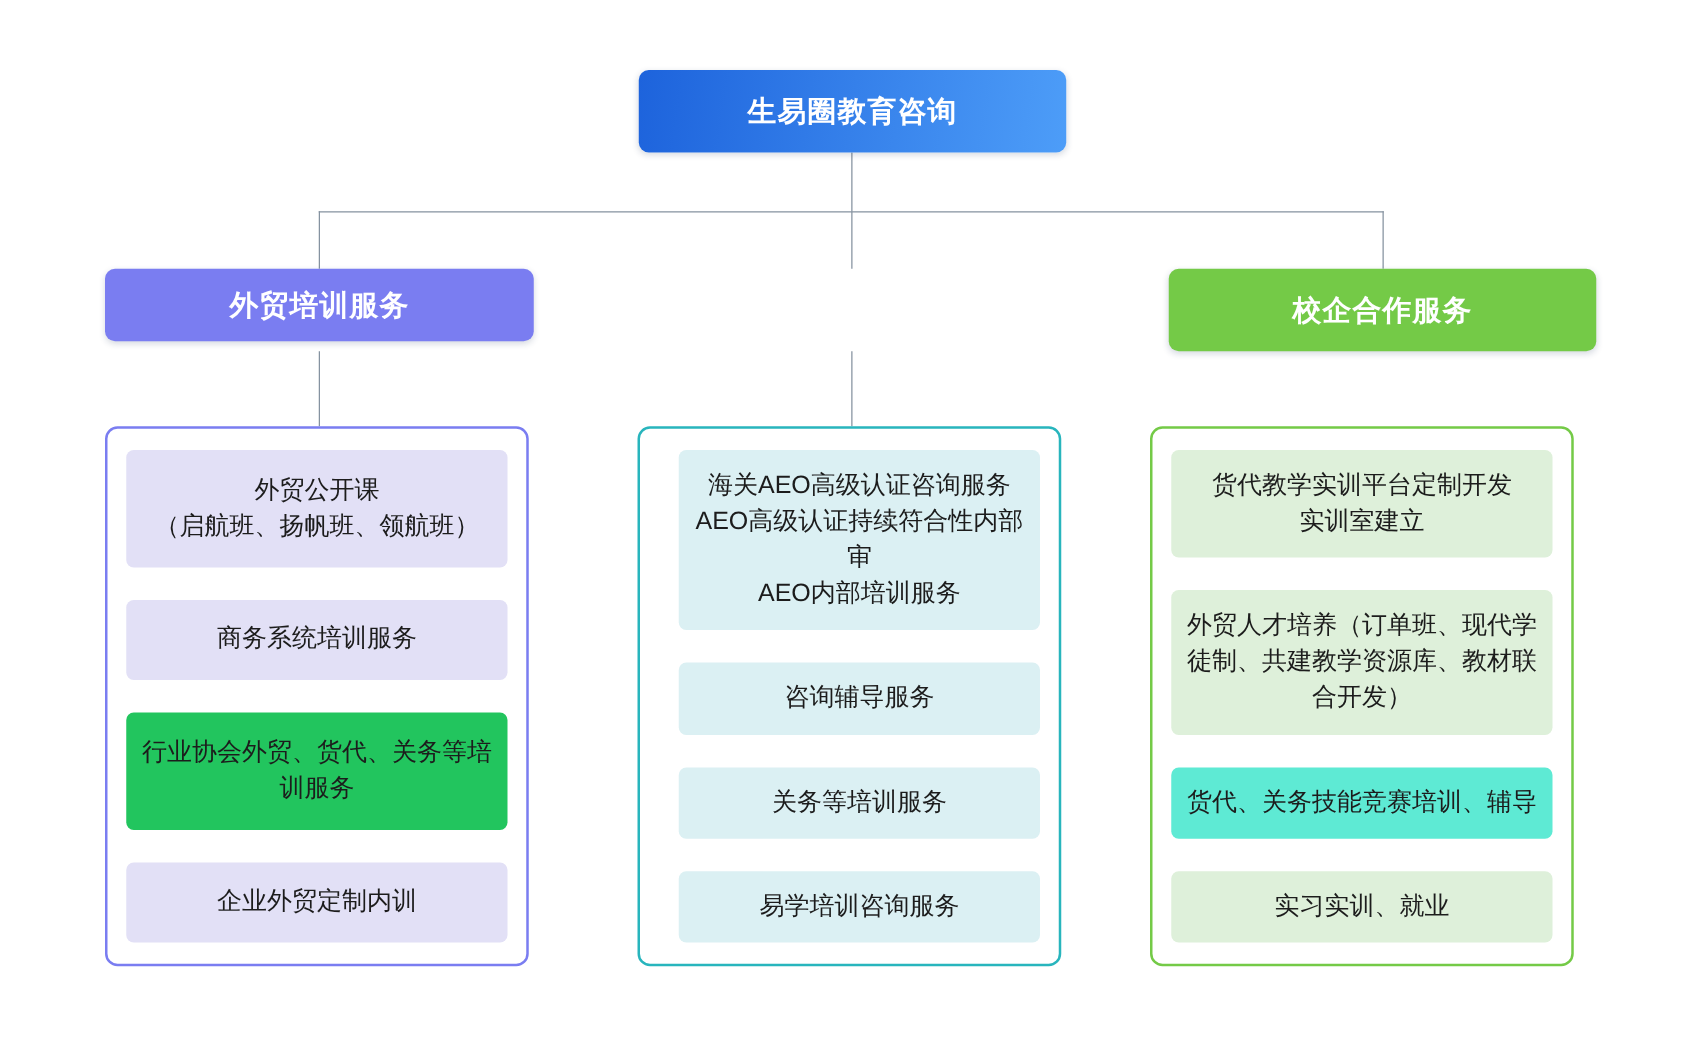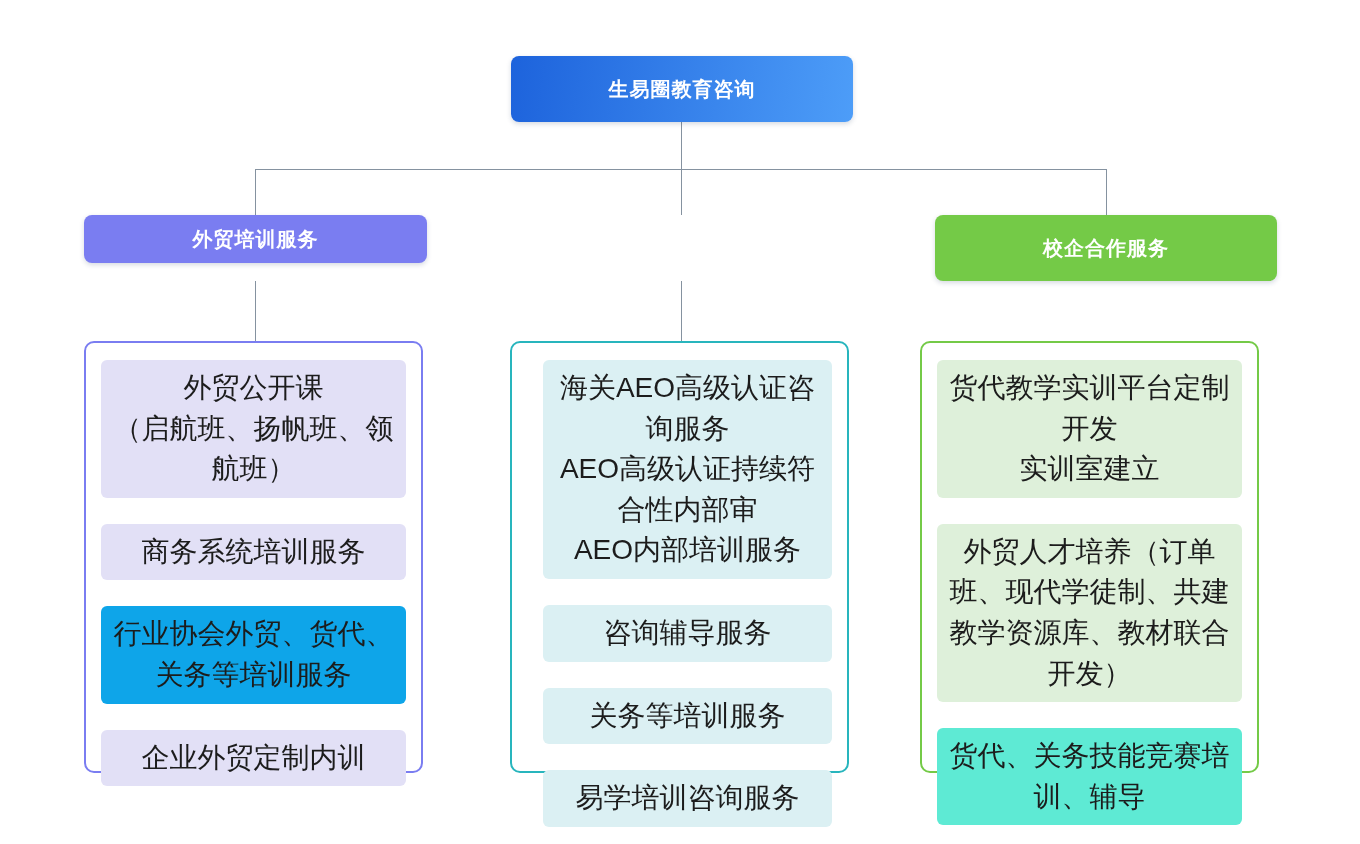--- a/index.html
+++ b/index.html
@@ -6,47 +6,47 @@
   .canvas{
     position:relative;
     width:1360px;height:844px;
     background:#ffffff;
     font-family:"Liberation Sans", sans-serif;
     overflow:hidden;
   }
   .node{
     position:absolute;
     display:flex;align-items:center;justify-content:center;
-    color:#ffffff;font-weight:bold;font-size:20px;
+    color:#ffffff;font-weight:bold;font-size:23px;
     border-radius:8px;
     letter-spacing:1px;
     box-shadow:0 2px 5px rgba(30,50,90,0.18);
   }
   .root-node{left:511px;top:56px;width:342px;height:66px;}
-  .hdr-left{left:84px;top:215px;width:343px;height:48px;}
+  .hdr-left{left:84px;top:215px;width:343px;height:58px;}
   .hdr-mid{left:510px;top:215px;width:342px;height:66px;}
   .hdr-right{left:935px;top:215px;width:342px;height:66px;text-align:right;}
   .connector{position:absolute;background:#8592a0;}
   .container{
     position:absolute;top:341px;height:432px;width:339px;
     background:#ffffff;border:2px solid;border-radius:10px;
     box-sizing:border-box;
     display:flex;flex-direction:column;
     padding:17px 15px;gap:26px;
   }
   .cont-left{left:84px;}
   .cont-mid{left:510px;}
   .cont-right{left:920px;}
   .item{
     flex:1 1 auto;
     display:flex;align-items:center;justify-content:center;
     text-align:center;
     border-radius:6px;
     padding:8px 12px;
-    font-size:28px;line-height:1.45;color:#1c1c1c;
+    font-size:20px;line-height:1.45;color:#1c1c1c;
     white-space:pre-line;
   }
 </style>
 </head>
 <body>
 
 <div class="canvas">
 
   <div class="connector" style="left: 681px; top: 122px; width: 1px; height: 47px; background: rgb(133, 146, 160);"></div>
   <div class="connector" style="left: 255px; top: 169px; width: 852px; height: 1px; background: rgb(133, 146, 160);"></div>
@@ -58,21 +58,21 @@
 
   <div class="node root-node" style="background: linear-gradient(98deg, rgb(29, 99, 220) 0%, rgb(77, 157, 248) 100%);">生易圈教育咨询</div>
 
   <div class="node hdr-left" style="background: rgb(122, 125, 241);">外贸培训服务</div>
   <div class="node hdr-right" style="background: rgb(116, 202, 71);">校企合作服务</div>
 
   <div class="container cont-left" style="border-color: rgb(122, 125, 241);">
     <div class="item" style="background: rgb(226, 224, 246);">外贸公开课
 （启航班、扬帆班、领航班）</div>
     <div class="item" style="background: rgb(226, 224, 246);">商务系统培训服务</div>
-    <div class="item" style="background: #0ea5e9;">行业协会外贸、货代、关务等培训服务</div>
+    <div class="item" style="background: #22c55e;">行业协会外贸、货代、关务等培训服务</div>
     <div class="item" style="background: rgb(226, 224, 246);">企业外贸定制内训</div>
   </div>
 
   <div class="container cont-mid" style="border-color: rgb(40, 181, 189); padding-left: 31px;">
     <div class="item" style="background: rgb(219, 240, 243);">海关AEO高级认证咨询服务
 AEO高级认证持续符合性内部审
 AEO内部培训服务</div>
     <div class="item" style="background: rgb(219, 240, 243);">咨询辅导服务</div>
     <div class="item" style="background: rgb(219, 240, 243);">关务等培训服务</div>
     <div class="item" style="background: rgb(219, 240, 243);">易学培训咨询服务</div>

